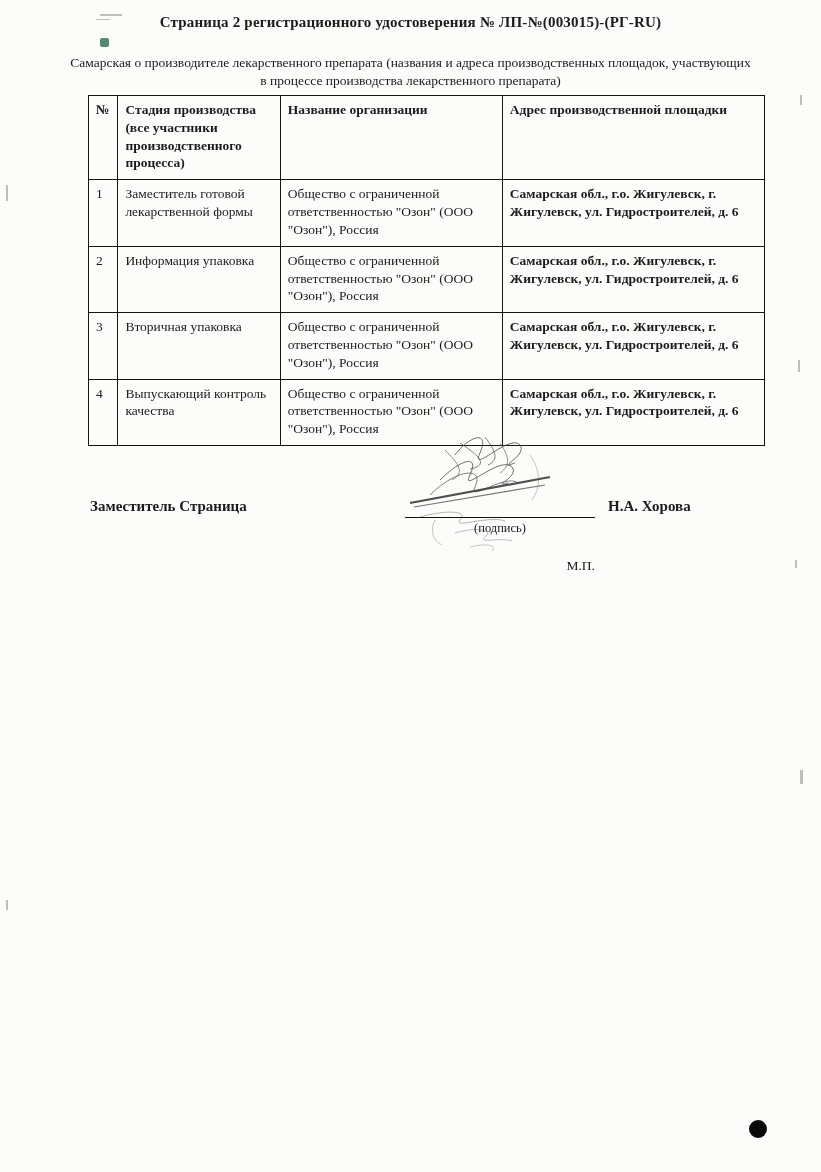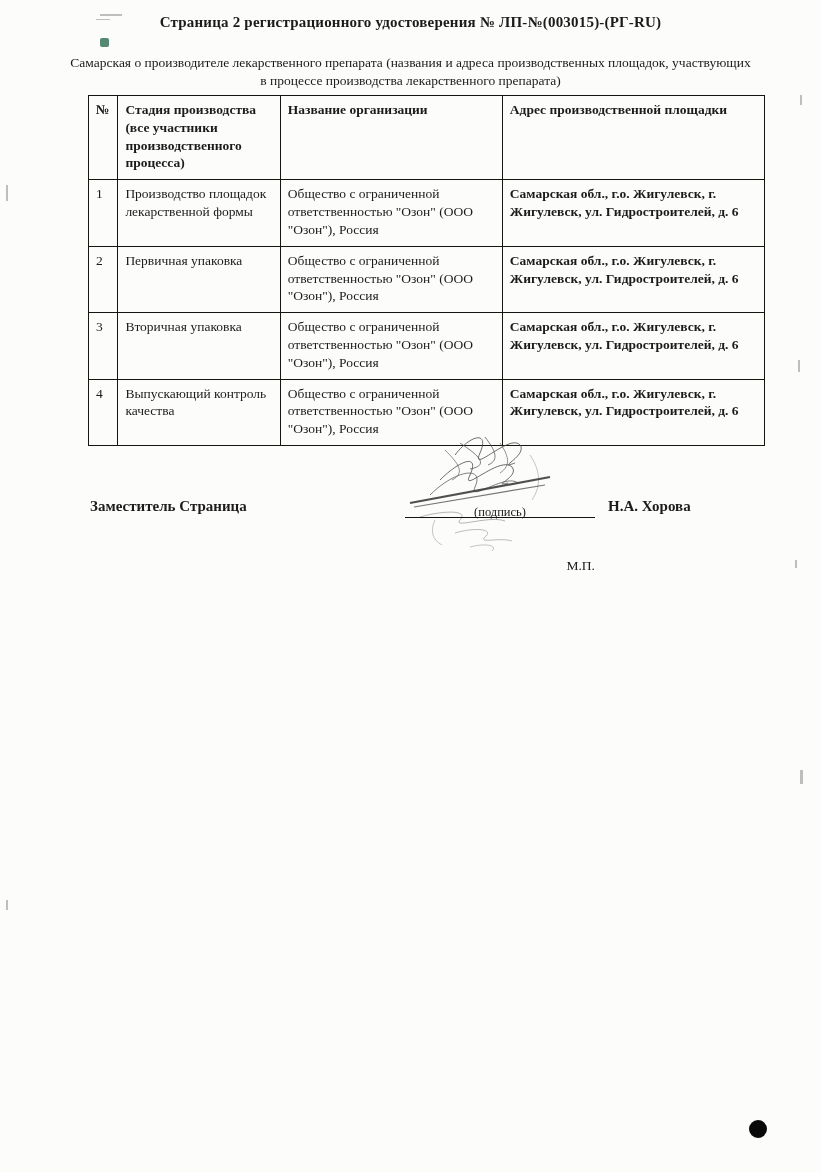--- a/index.html
+++ b/index.html
@@ -44,21 +44,21 @@
   }
   .sig-name{
     position:absolute;left:600px;top:28px;
     font-weight:bold;font-size:15px;margin-left:8px;
   }
   .sig-line{
     position:absolute;left:405px;top:47px;width:190px;
     border-bottom:1.4px solid #15140f;height:0;
   }
   .sig-caption{
-    position:absolute;left:405px;top:35px;width:190px;
+    position:absolute;left:405px;top:51px;width:190px;
     text-align:center;font-size:12.5px;
   }
   .sig-seal{
     position:absolute;left:405px;top:88px;width:190px;
     text-align:right;font-size:13.5px;
   }
   .sig-scribble{position:absolute;left:400px;top:-45px;}
   .dot-artifact{
     position:absolute;left:749px;top:1120px;width:18px;height:18px;
     border-radius:50%;background:#090909;
@@ -90,27 +90,27 @@
   </colgroup>
   <tbody>
       <tr>
     <th>№</th>
     <th>Стадия производства (все участники производственного процесса)</th>
     <th>Название организации</th>
     <th>Адрес производственной площадки</th>
   </tr>
   <tr class="data-row">
     <td>1</td>
-    <td>Производство площадок лекарственной формы</td>
+    <td>Заместитель готовой лекарственной формы</td>
     <td>Общество с ограниченной ответственностью "Озон" (ООО "Озон"), Россия</td>
     <td class="addr">Самарская обл., г.о. Жигулевск, г. Жигулевск, ул. Гидростроителей, д. 6</td>
   </tr>
   <tr class="data-row">
     <td>2</td>
-    <td>Первичная упаковка</td>
+    <td>Информация упаковка</td>
     <td>Общество с ограниченной ответственностью "Озон" (ООО "Озон"), Россия</td>
     <td class="addr">Самарская обл., г.о. Жигулевск, г. Жигулевск, ул. Гидростроителей, д. 6</td>
   </tr>
   <tr class="data-row">
     <td>3</td>
     <td>Вторичная упаковка</td>
     <td>Общество с ограниченной ответственностью "Озон" (ООО "Озон"), Россия</td>
     <td class="addr">Самарская обл., г.о. Жигулевск, г. Жигулевск, ул. Гидростроителей, д. 6</td>
   </tr>
   <tr class="data-row">

